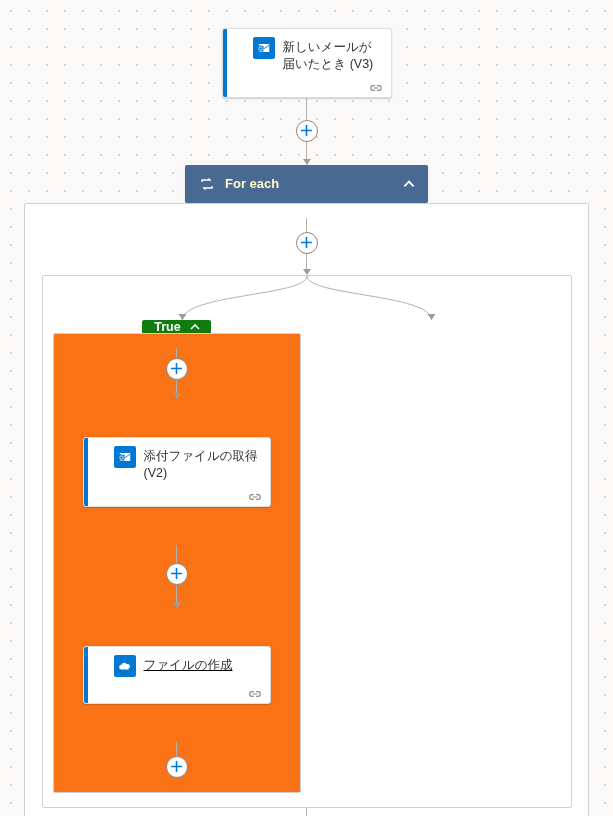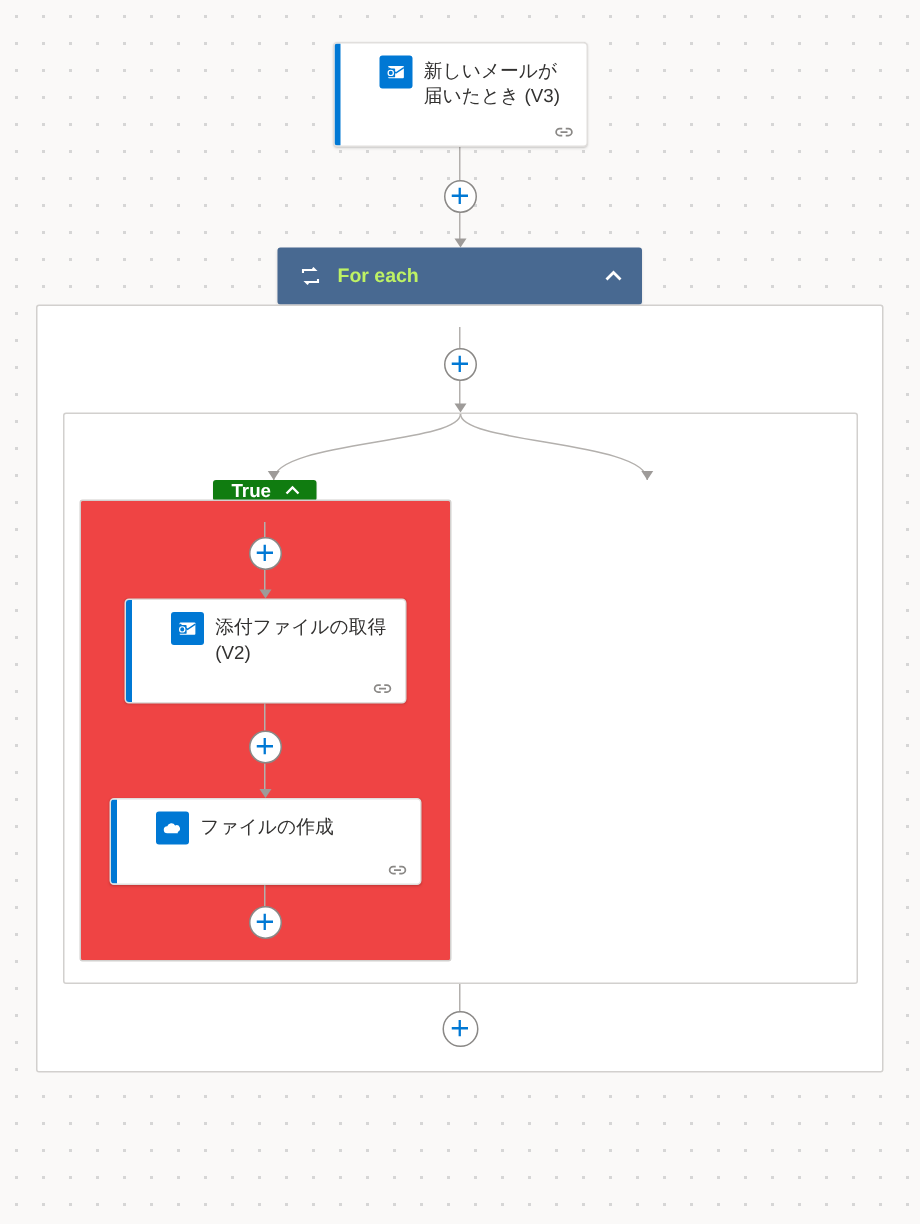--- a/index.html
+++ b/index.html
@@ -104,21 +104,21 @@
     border-top: 6px solid #9e9b99;
     margin-top: -1px;
   }
 
   
   .scope-header {
     height: 38px;
     display: flex;
     align-items: center;
     padding: 0 12px 0 14px;
-    color: #bef264;
+    color: #fef9c3;
     border-radius: 2px;
     font-size: 13px;
     cursor: pointer;
     box-shadow: 0 1px 2px rgba(0,0,0,0.12);
   }
   .scope-header .hicon {
     width: 16px; height: 16px;
     margin-right: 10px;
     display: flex;
     align-items: center;
@@ -147,23 +147,24 @@
   .pill-true  { background: #107c10; }
   .pill-false { background: #a4262c; }
 
   
   .scope-box {
     background: #fff;
     border: 1px solid #d2d0ce;
     border-radius: 2px;
   }
   .branch-box-inner {
-    background: #ef4444;
+    background: #f97316;
     border: 1px solid #d2d0ce;
     border-radius: 2px;
+    gap: 38px;
   }
 
   
   .col-center { display: flex; flex-direction: column; align-items: center; }
 
   
   .fork-wrap { position: relative; width: 100%; height: 44px; }
   .fork-wrap svg { position: absolute; inset: 0; width: 100%; height: 100%; }
 
 </style>
@@ -296,21 +297,21 @@
               <div class="line" style="height:18px;"></div>
               <div class="add-btn">
                 <svg viewBox="0 0 10 10">
                     <path d="M5 0v10M0 5h10" stroke="currentColor" stroke-width="1.4"></path>
                   </svg>
               </div>
               <div class="line" style="height:18px;"></div>
               <div class="arrowhead"></div>
             </div>
 
-            <div class="action-card" style="width:208px;">
+            <div class="action-card" style="width:188px;text-decoration:underline;">
               <div class="accent accent-onedrive"></div>
               <div class="topbar" style="min-height:40px;">
                 <div class="icon-sq icon-onedrive">
                   <svg viewBox="0 0 24 16" fill="#fff">
                     <path d="M6 14a4 4 0 010-8 5 5 0 019-1 4 4 0 013 7.5A3 3 0 0118 14H6z"></path>
                   </svg>
                 </div>
                 <div class="title">ファイルの作成</div>
               </div>
               <div class="footer">

